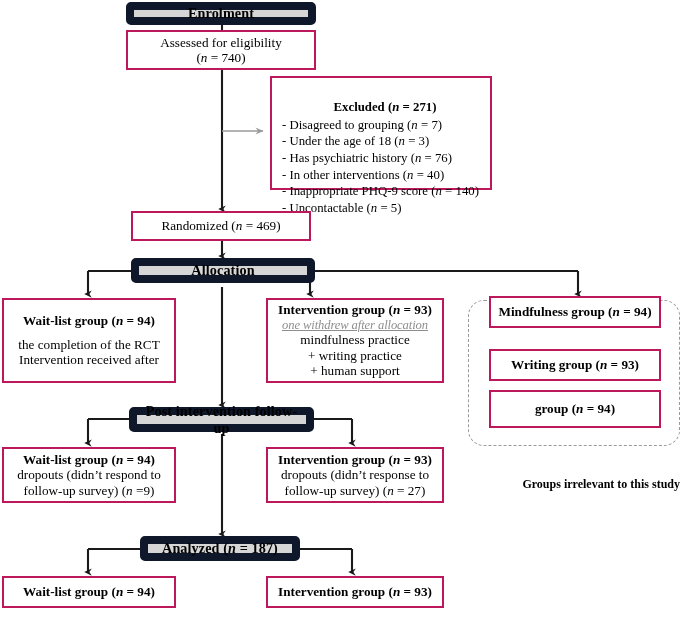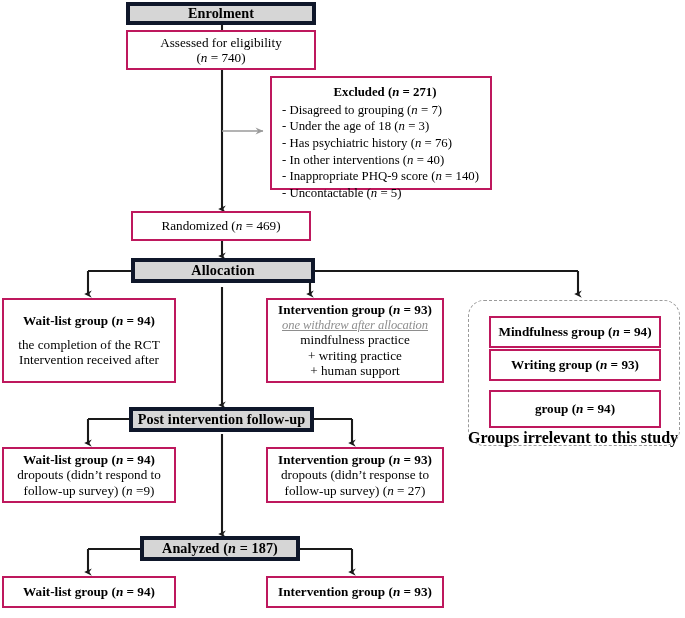--- a/index.html
+++ b/index.html
@@ -27,22 +27,22 @@
     flex-direction: column;
     align-items: center;
     justify-content: center;
     text-align: center;
     line-height: 1.17;
     font-size: 13.2px;
     padding: 2px 4px;
   }
   .stage {
     background: #d6d6d6;
-    border: 4px solid #0f172a;
-    border-radius: 0;
+    border: 8px solid #0f172a;
+    border-radius: 5px;
     font-weight: bold;
     font-size: 14.2px;
     letter-spacing: 0.1px;
   }
   .bold-line { font-weight: bold; }
   .withdrew {
     color: #8e8e8e;
     font-style: italic;
     text-decoration: underline;
     font-size: 12.6px;
@@ -54,34 +54,36 @@
     justify-content: flex-start;
     padding: 6px 8px 6px 10px;
     font-size: 12.8px;
     line-height: 1.3;
   }
   .excluded .hdr {
     font-weight: bold;
     align-self: center;
     margin-bottom: 1px;
     padding-left: 6px;
+    margin-top: 15px;
   }
   .dashed-region {
     position: absolute;
     box-sizing: border-box;
     border: 1.6px dashed #9a9a9a;
     border-radius: 16px;
     background: transparent;
   }
   .dash-caption {
     position: absolute;
     font-weight: bold;
-    font-size: 16px;
-    text-align: left;
+    font-size: 12px;
+    text-align: right;
     width: 100%;
+    margin-top: 48px;
   }
   svg.connectors {
     position: absolute;
     left: 0; top: 0;
     width: 685px;
     height: 618px;
     pointer-events: none;
   }
   .spacer-line { display: block; }
 </style>
@@ -173,21 +175,21 @@
   <div class="box" style="left:266px; top:298px; width:178px; height:85px;">
     <span class="spacer-line bold-line">Intervention group (<i>n</i> = 93)</span>
     <span class="spacer-line withdrew">one withdrew after allocation</span>
     <span class="spacer-line">mindfulness practice</span>
     <span class="spacer-line">+ writing practice</span>
     <span class="spacer-line">+ human support</span>
   </div>
 
   <div class="dashed-region" style="left:468px; top:300px; width:212px; height:146px;"></div>
 
-  <div class="box" style="left:489px; top:316px; width:172px; height:32px;">
+  <div class="box" style="left:489px; top:296px; width:172px; height:32px;">
     <span class="bold-line">Mindfulness group (<i>n</i> = 94)</span>
   </div>
 
   <div class="box" style="left:489px; top:349px; width:172px; height:32px;">
     <span class="bold-line">Writing group (<i>n</i> = 93)</span>
   </div>
 
   <div class="box" style="left:489px; top:390px; width:172px; height:38px;">
     <span class="spacer-line bold-line">group (<i>n</i> = 94)</span>
   </div>

